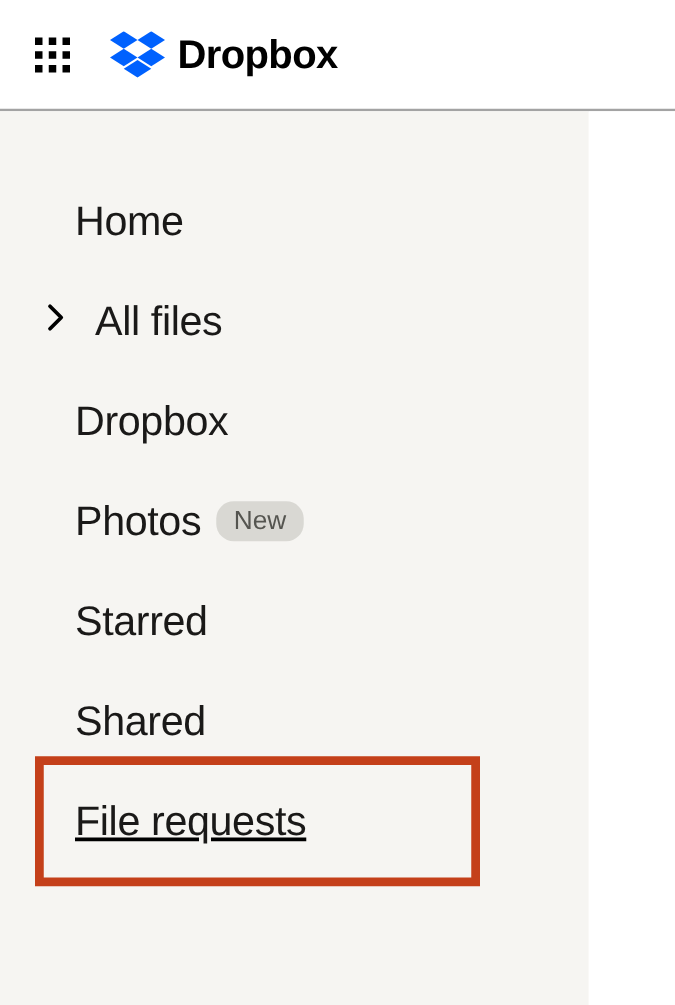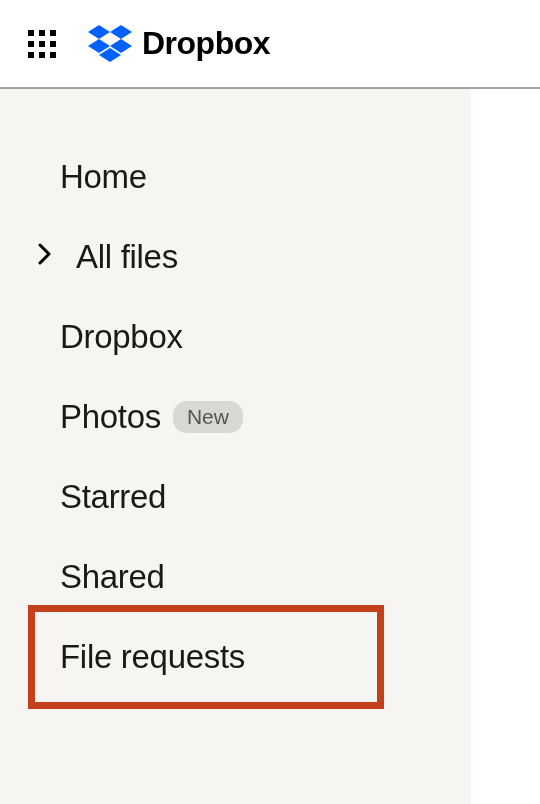--- a/index.html
+++ b/index.html
@@ -105,20 +105,21 @@
       position: absolute;
       left: 28px;
       width: 356px;
       height: 104px;
       border: 7px solid #c4401a;
       pointer-events: none;
       top: -12px;
     }
     .highlighted-item {
       position: relative;
+      text-decoration: underline;
     }
     .file-requests-row {
       position: relative;
     }
     .file-requests-row .nav-label {
       position: relative;
       z-index: 1;
     }
   </style>
 </head>

